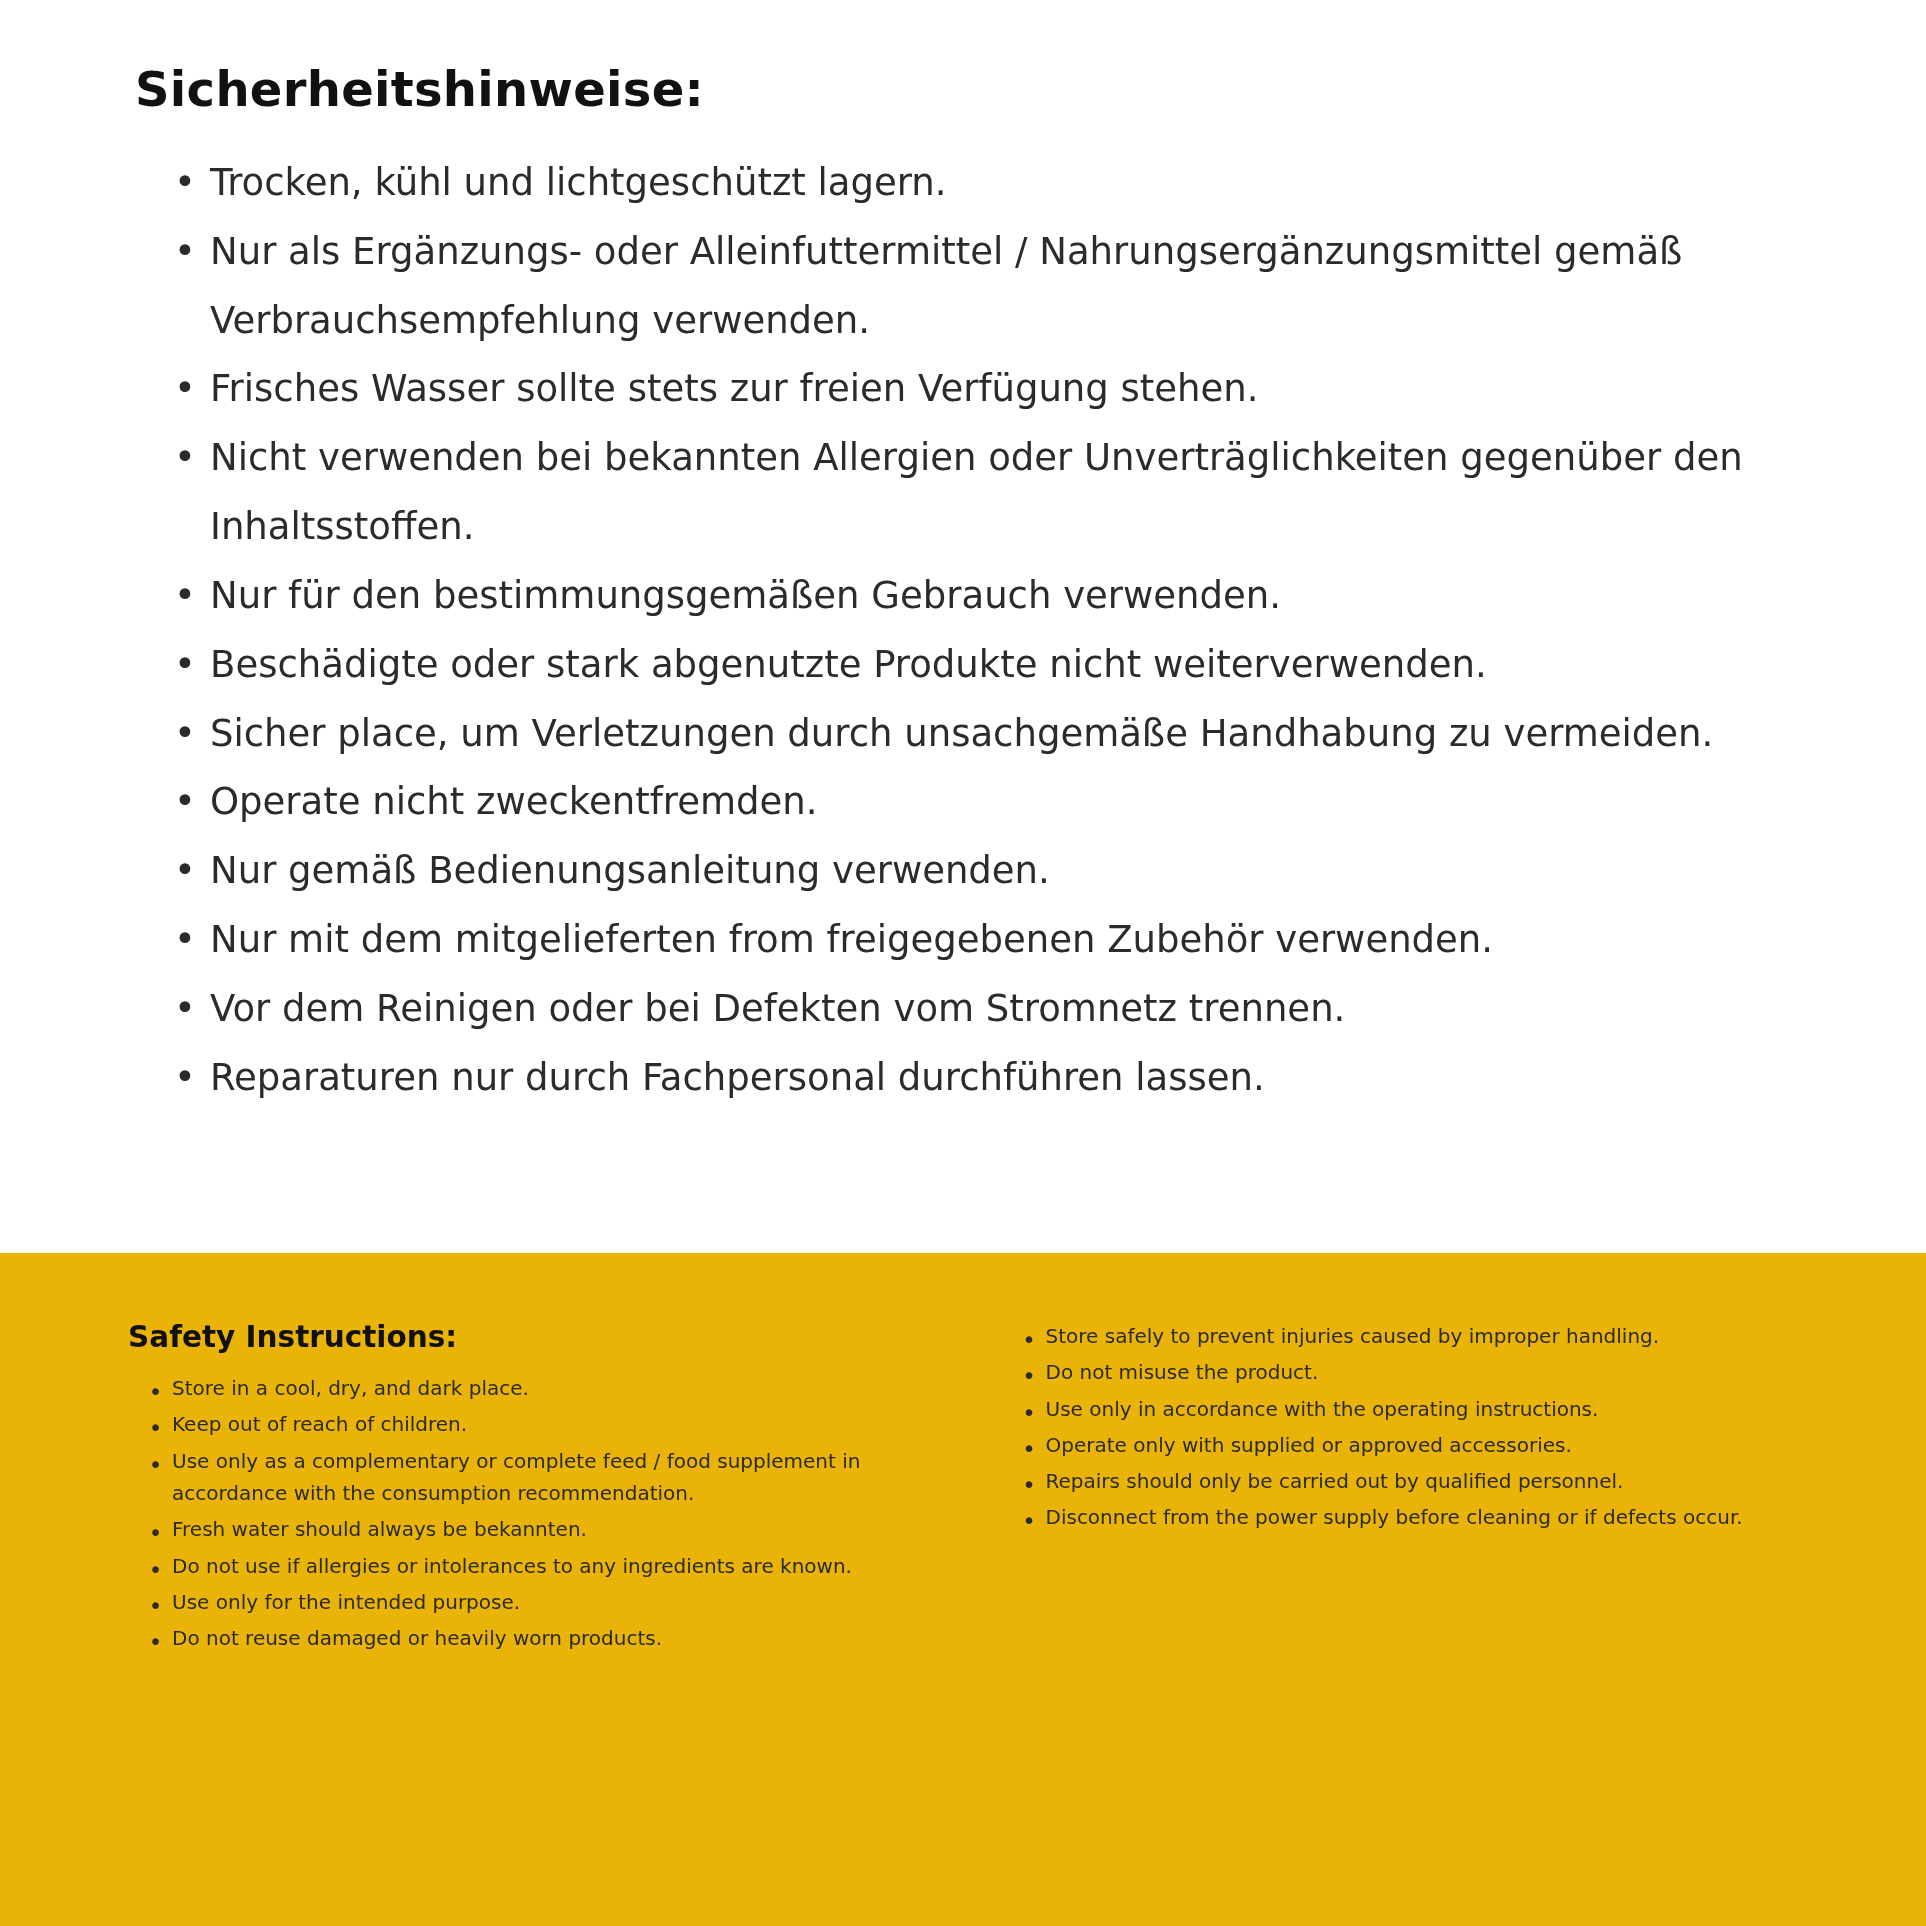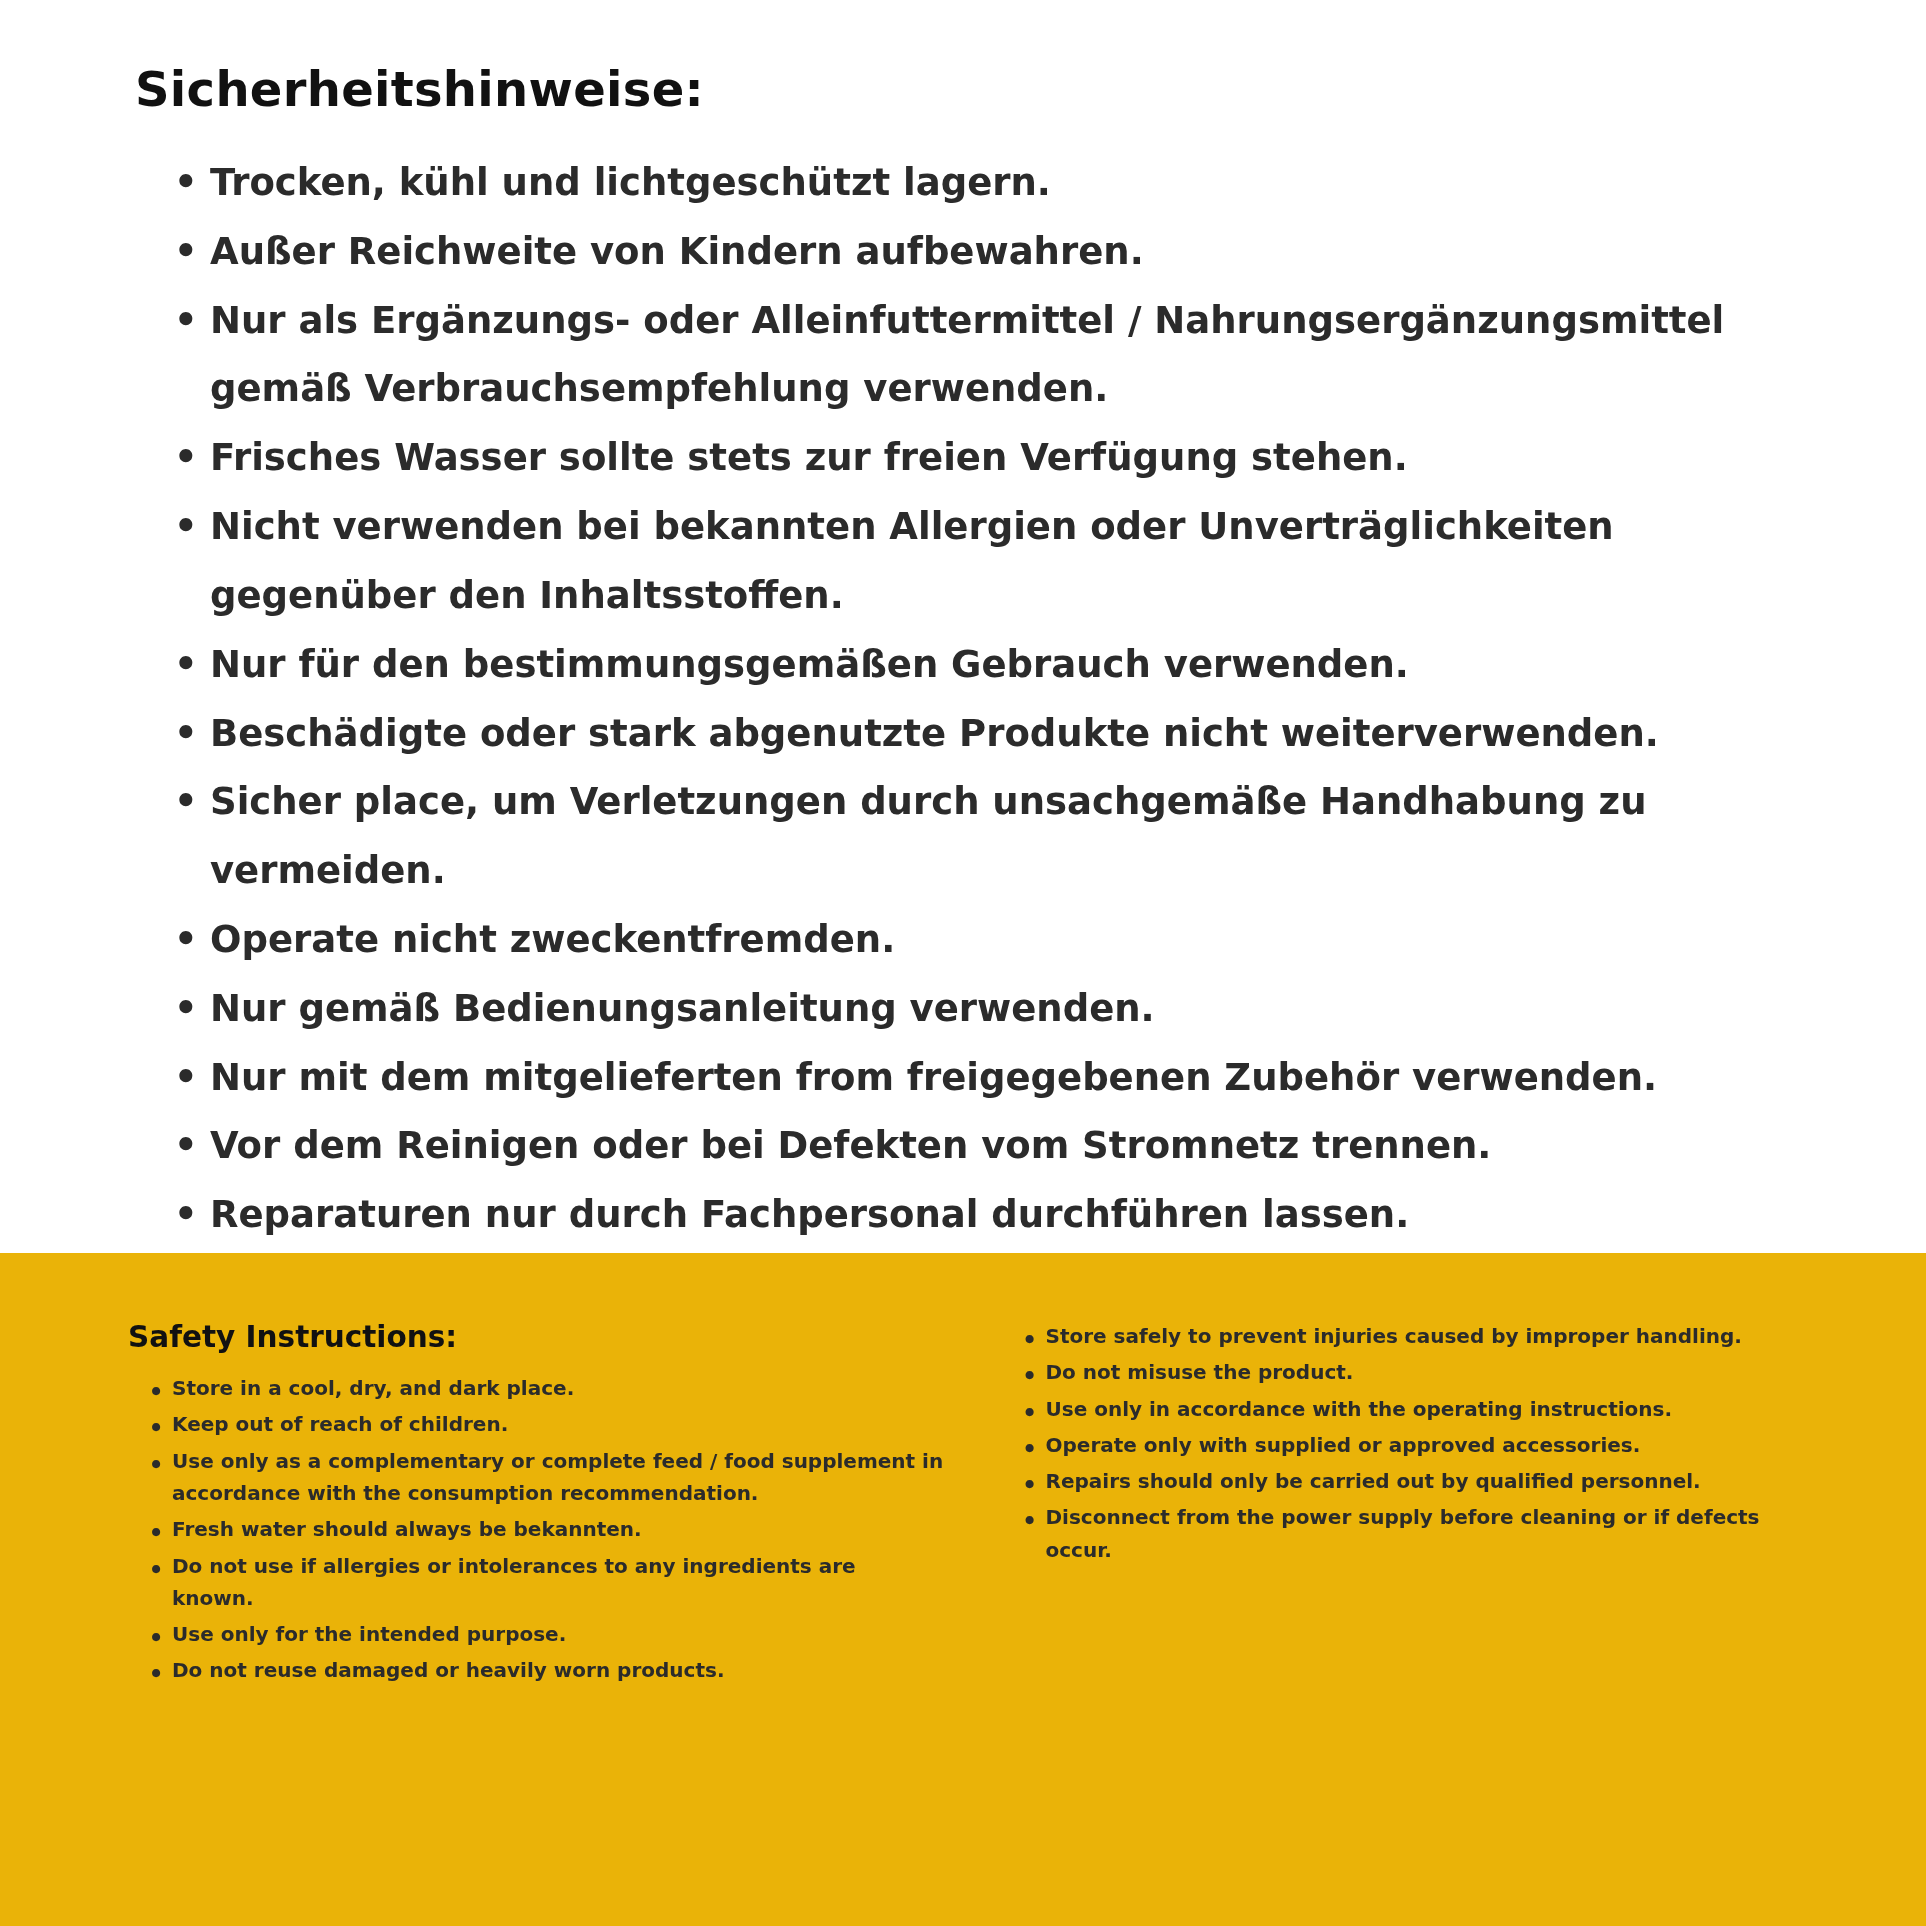--- a/index.html
+++ b/index.html
@@ -27,21 +27,20 @@
     font-size: 48px;
     font-weight: 700;
     color: #111111;
     margin: 0 0 32px 0;
     letter-spacing: 0.3px;
   }
   ul.bullet-list {
     list-style: none;
     margin: 0;
     padding: 0;
-    font-weight: bold;
   }
   .section-german ul.bullet-list {
     padding-left: 35px;
   }
   .section-german li {
     position: relative;
     font-size: 37px;
     line-height: 1.86;
     color: #2b2b2b;
     padding-left: 40px;
@@ -98,21 +97,20 @@
     max-width: 854px;
   }
 </style>
 </head>
 <body>
 
 <div class="section-german">
   <h1 class="german-heading">Sicherheitshinweise:</h1>
   <ul class="bullet-list">
       <li>Trocken, kühl und lichtgeschützt lagern.</li>
-      <li>Außer Reichweite von Kindern aufbewahren.</li>
       <li>Nur als Ergänzungs- oder Alleinfuttermittel / Nahrungsergänzungsmittel gemäß Verbrauchsempfehlung verwenden.</li>
       <li>Frisches Wasser sollte stets zur freien Verfügung stehen.</li>
       <li>Nicht verwenden bei bekannten Allergien oder Unverträglichkeiten gegenüber den Inhaltsstoffen.</li>
       <li>Nur für den bestimmungsgemäßen Gebrauch verwenden.</li>
       <li>Beschädigte oder stark abgenutzte Produkte nicht weiterverwenden.</li>
       <li>Sicher place, um Verletzungen durch unsachgemäße Handhabung zu vermeiden.</li>
       <li>Operate nicht zweckentfremden.</li>
       <li>Nur gemäß Bedienungsanleitung verwenden.</li>
       <li>Nur mit dem mitgelieferten from freigegebenen Zubehör verwenden.</li>
       <li>Vor dem Reinigen oder bei Defekten vom Stromnetz trennen.</li>

